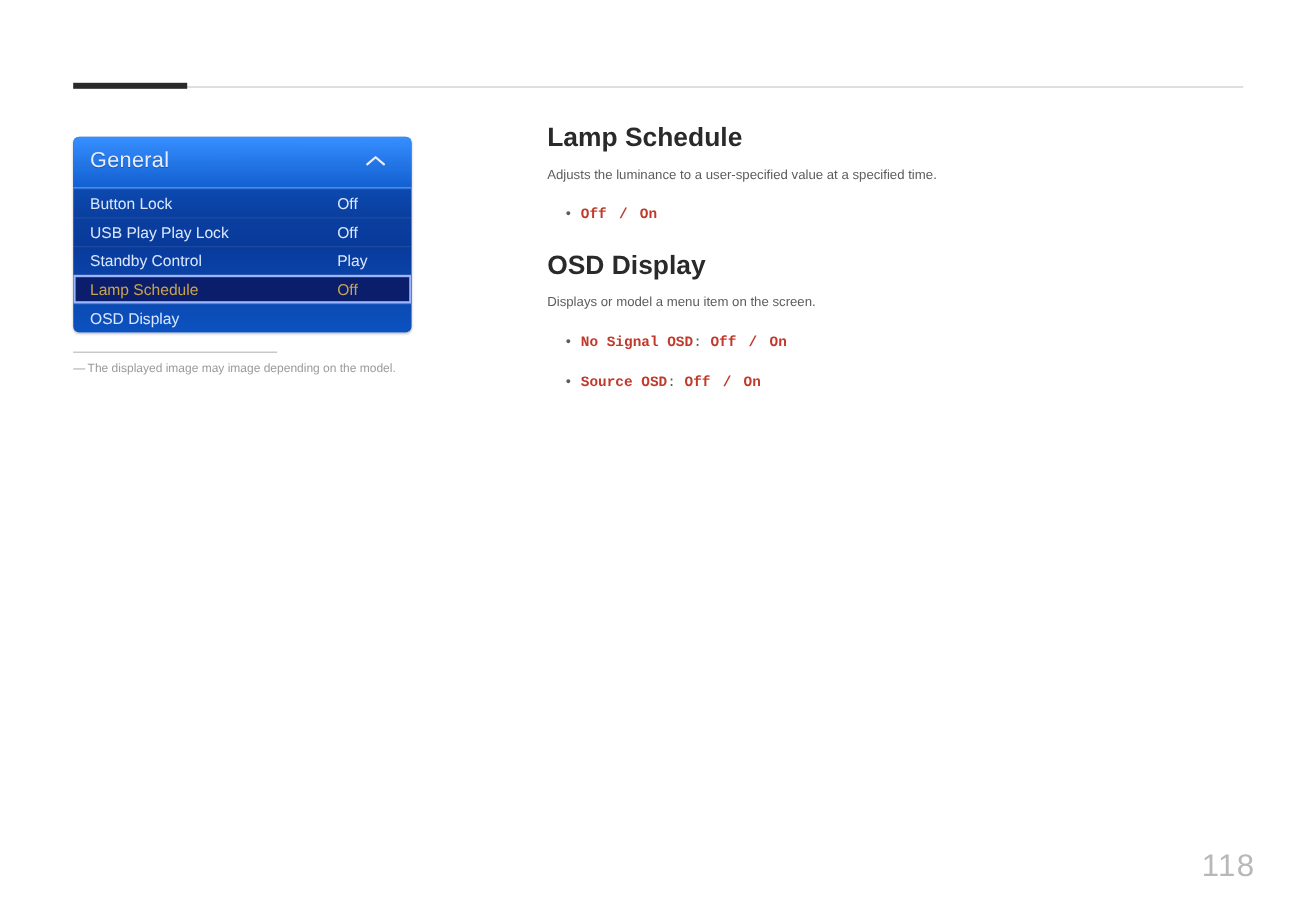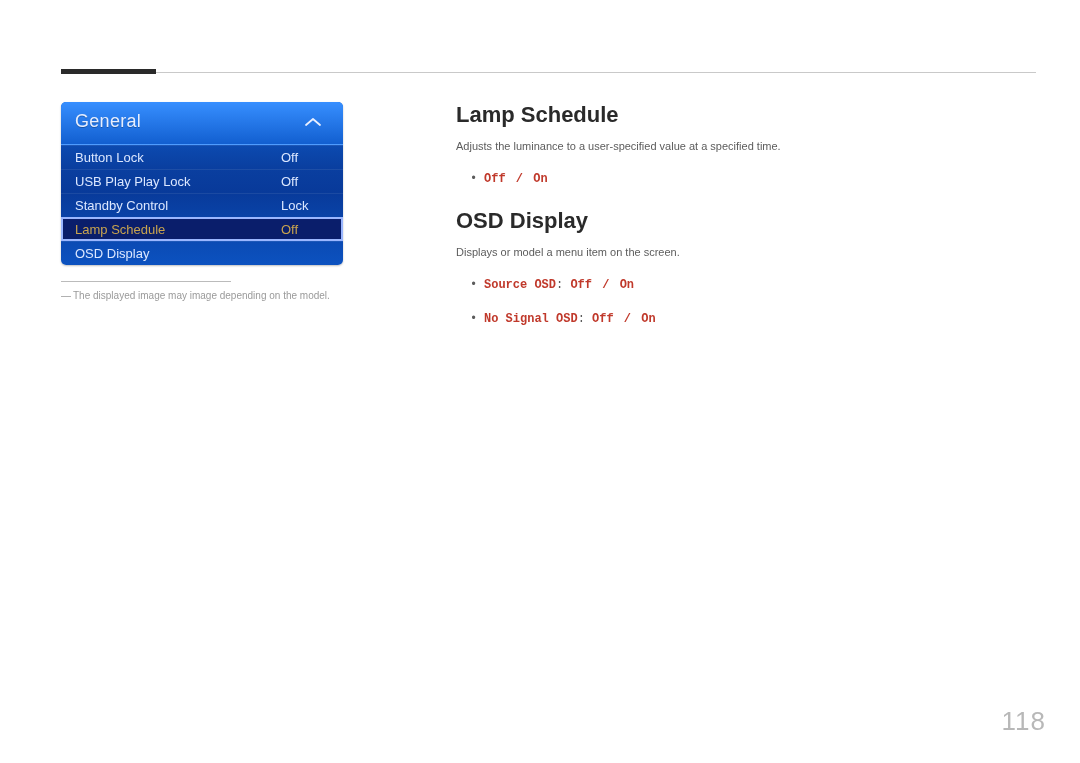--- a/index.html
+++ b/index.html
@@ -1,21 +1,21 @@
 <!DOCTYPE html>
 <html><head>
 <meta charset="utf-8">
 <style>
   * { box-sizing: border-box; margin: 0; padding: 0; }
   html, body { width: 1080px; height: 763px; background: #fff; font-family: "Segoe UI", "Helvetica Neue", Arial, sans-serif; color: #333; position: relative; }
 
   .top-rule { position: absolute; left: 61px; right: 44px; top: 72px; height: 0; border-top: 1px solid #c9c9c9; }
   .top-rule-bold { position: absolute; left: 61px; top: 69px; width: 95px; height: 5px; background: #2a2a2a; }
 
-  .left-col { position: absolute; left: 61px; top: 102px; width: 282px; }
+  .left-col { position: absolute; left: 61px; top: 114px; width: 282px; }
   .right-col { position: absolute; left: 456px; top: 102px; width: 560px; }
 
   
   .osd-panel { width: 282px; border-radius: 5px; overflow: hidden; box-shadow: 0 1px 2px rgba(0,0,0,.25); background: linear-gradient(#0f5fd0, #0a3fa0 40%, #083a9a 55%, #0c52c0); color: #e9efff; }
   .osd-header { display: flex; align-items: center; justify-content: space-between; padding: 9px 14px 12px 14px; background: linear-gradient(#378fff, #125fd0); border-bottom: 1px solid rgba(255,255,255,.12); }
   .osd-title { font-size: 18px; font-weight: 400; color: #e6eeff; letter-spacing: .3px; text-shadow: 0 1px 0 rgba(0,0,0,.25); }
   .chev { width: 32px; height: 18px; display: flex; align-items: center; justify-content: center; }
   .chev svg { display: block; }
 
   .osd-row { display: flex; align-items: center; justify-content: space-between; padding: 4px 14px; font-size: 13px; border-top: 1px solid rgba(255,255,255,.08); }
@@ -62,21 +62,21 @@
     <div class="osd-row">
       <span class="label">Button Lock</span>
       <span class="value">Off</span>
     </div>
     <div class="osd-row">
       <span class="label">USB Play Play Lock</span>
       <span class="value">Off</span>
     </div>
     <div class="osd-row">
       <span class="label">Standby Control</span>
-      <span class="value">Lock</span>
+      <span class="value">Play</span>
     </div>
     <div class="osd-row selected">
       <span class="label">Lamp Schedule</span>
       <span class="value">Off</span>
     </div>
     <div class="osd-row">
       <span class="label">OSD Display</span>
       <span class="value"></span>
     </div>
   </div>
@@ -94,24 +94,24 @@
         <span class="red">Off</span><span class="sep"> / </span><span class="red">On</span>
       </span>
     </li>
   </ul>
 
   <div class="h2">OSD Display</div>
   <div class="desc">Displays or model a menu item on the screen.</div>
   <ul class="bullets">
     <li>
       <span class="opt">
-        <span class="red">Source OSD</span><span style="color:#5c5c5c;font-weight:400;">: </span><span class="red">Off</span><span class="sep"> / </span><span class="red">On</span>
+        <span class="red">No Signal OSD</span><span style="color:#5c5c5c;font-weight:400;">: </span><span class="red">Off</span><span class="sep"> / </span><span class="red">On</span>
       </span>
     </li>
     <li>
       <span class="opt">
-        <span class="red">No Signal OSD</span><span style="color:#5c5c5c;font-weight:400;">: </span><span class="red">Off</span><span class="sep"> / </span><span class="red">On</span>
+        <span class="red">Source OSD</span><span style="color:#5c5c5c;font-weight:400;">: </span><span class="red">Off</span><span class="sep"> / </span><span class="red">On</span>
       </span>
     </li>
   </ul>
 </div>
 
 <div class="page-number">118</div>
 
 </body></html>

